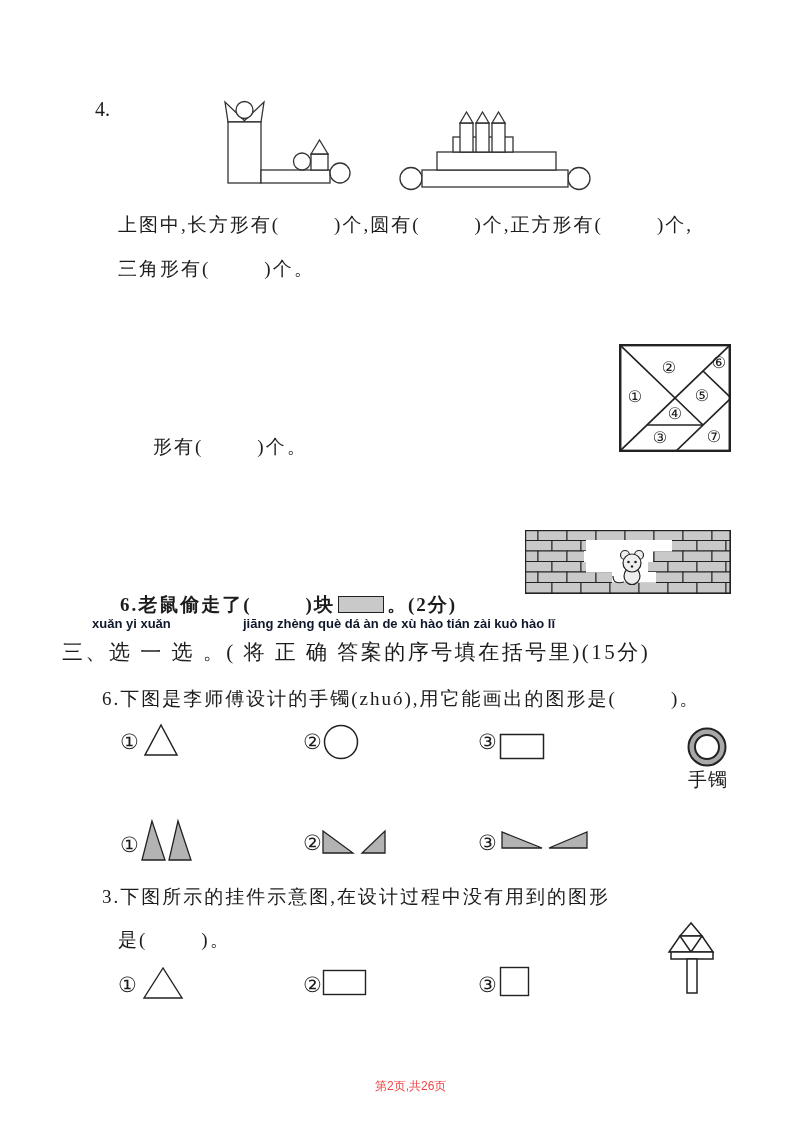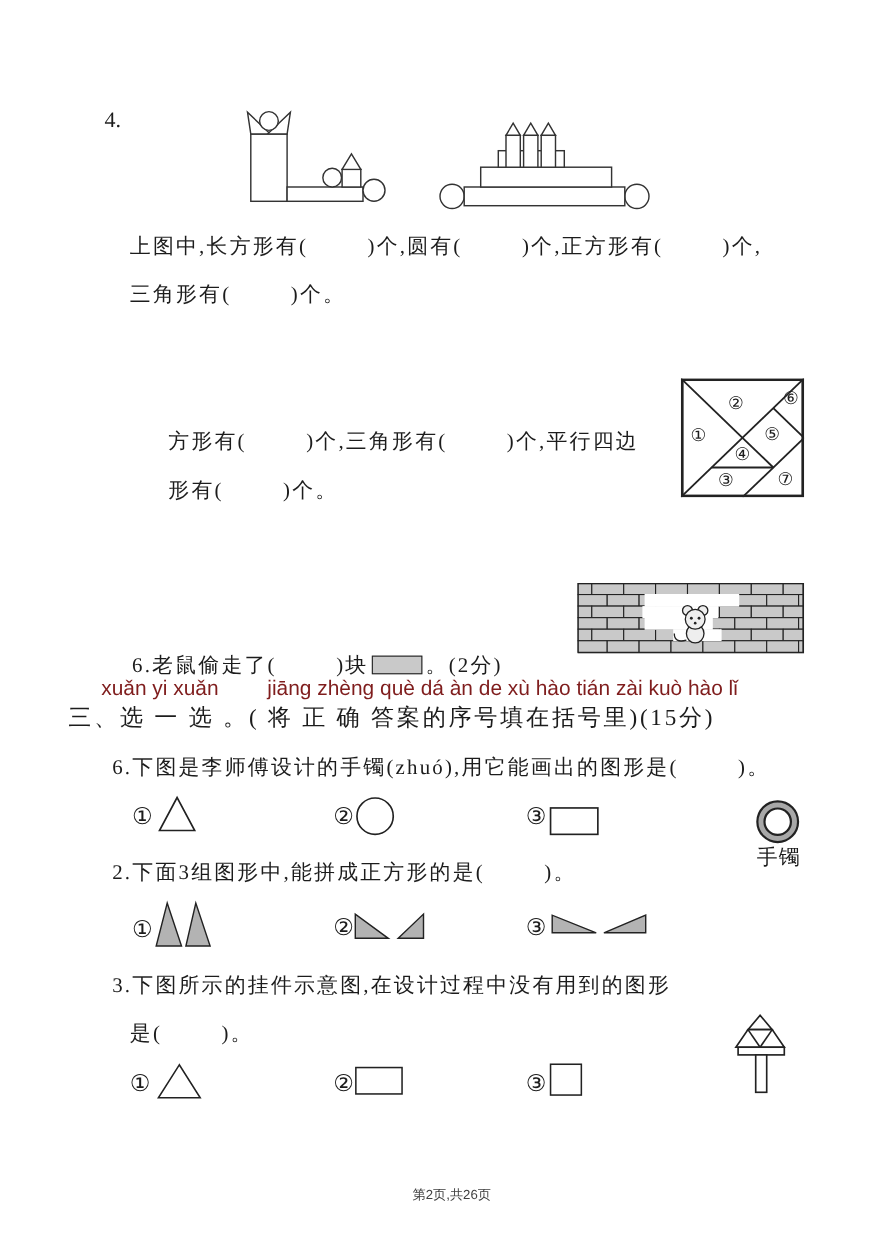--- a/index.html
+++ b/index.html
@@ -1,30 +1,30 @@
 <!DOCTYPE html>
 <html><head>
 <meta charset="utf-8">
 <style>
   html,body{margin:0;padding:0;background:#ffffff;}
   #page{position:relative;width:793px;height:1121px;background:#ffffff;overflow:hidden;
         font-family:"Liberation Serif","DejaVu Serif",serif;color:#1c1c1c;}
   .t{position:absolute;font-size:19px;letter-spacing:2px;white-space:pre;line-height:1.2;}
   .num{position:absolute;font-size:20px;}
   .opt{position:absolute;font-size:21px;letter-spacing:0;}
-  .pinyin{position:absolute;font-size:19px;letter-spacing:0;
-          font-family:"Liberation Sans","DejaVu Sans",sans-serif;color:#7f1d1d;white-space:pre;}
+  .pinyin{position:absolute;font-size:13px;letter-spacing:0;
+          font-family:"Liberation Sans","DejaVu Sans",sans-serif;color:#0f172a;white-space:pre;font-weight:bold;}
   .sec{position:absolute;font-size:21px;font-weight:normal;letter-spacing:2.5px;white-space:pre;}
   .tglabel{position:absolute;transform:translate(-50%,-50%);font-size:16px;letter-spacing:0;}
   .fig{position:absolute;}
   .brick-inline{display:inline-block;width:44px;height:15px;background:#c9c9c9;
                 border:1.6px solid #222;margin:0 3px;vertical-align:-2px;}
-  .rowline{position:absolute;font-size:19px;letter-spacing:2px;white-space:pre;}
+  .rowline{position:absolute;font-size:19px;letter-spacing:2px;white-space:pre;font-weight:bold;}
   .footer{position:absolute;font-size:12px;letter-spacing:0;
-          font-family:"Liberation Sans","DejaVu Sans",sans-serif;color:#404040;}
+          font-family:"Liberation Sans","DejaVu Sans",sans-serif;color:#ef4444;}
   svg{display:block;}
 </style>
 </head>
 <body>
 
 <div id="page">
 
   <span class="num" style="left:95px;top:98px">4.</span>
 
   <svg class="fig" style="left:215px;top:95px" width="150" height="95" viewBox="0 0 150 95">
@@ -53,21 +53,20 @@
       <rect x="94" y="20" width="13" height="29"></rect>
       <polygon points="62,20 75,20 68.5,9"></polygon>
       <polygon points="78,20 91,20 84.5,9"></polygon>
       <polygon points="94,20 107,20 100.5,9"></polygon>
     </g>
   </svg>
 
   <span class="t" style="left:118px;top:258px">三角形有(        )个。</span>
   <span class="t" style="left:118px;top:214px">上图中,长方形有(        )个,圆有(        )个,正方形有(        )个,</span>
 
-  <span class="t" style="left:153px;top:391px">方形有(        )个,三角形有(        )个,平行四边</span>
   <span class="t" style="left:153px;top:436px">形有(        )个。</span>
 
   <svg class="fig" style="left:619px;top:344px" width="112" height="108" viewBox="0 0 100 100" preserveAspectRatio="none">
     <rect x="1" y="1" width="98" height="98" fill="#fff" stroke="#222" stroke-width="2.4"></rect>
     <g stroke="#222" stroke-width="1.5" fill="none">
       <line x1="0" y1="100" x2="100" y2="0"></line>
       <line x1="0" y1="0" x2="50" y2="50"></line>
       <line x1="75" y1="25" x2="100" y2="50"></line>
       <line x1="100" y1="50" x2="50" y2="100"></line>
       <line x1="50" y1="50" x2="75" y2="75"></line>
@@ -173,21 +172,20 @@
   <span class="opt" style="left:478px;top:730px">③</span>
   <svg class="fig" style="left:499px;top:733px" width="46" height="27" viewBox="0 0 46 27">
     <rect x="1.5" y="1.5" width="43" height="24" fill="#fff" stroke="#222" stroke-width="1.5"></rect>
   </svg>
   <svg class="fig" style="left:686px;top:726px" width="42" height="42" viewBox="0 0 42 42">
     <circle cx="21" cy="21" r="18.5" fill="#a8a8a8" stroke="#222" stroke-width="2"></circle>
     <circle cx="21" cy="21" r="12" fill="#fff" stroke="#222" stroke-width="2"></circle>
   </svg>
   <span class="t" style="left:688px;top:769px;letter-spacing:1px">手镯</span>
 
-  <span class="t" style="left:102px;top:783px">2.下面3组图形中,能拼成正方形的是(        )。</span>
   <span class="opt" style="left:120px;top:833px">①</span>
   <svg class="fig" style="left:140px;top:818px" width="54" height="46" viewBox="0 0 54 46">
     <polygon points="12,3 2,42 25,42" fill="#b3b3b3" stroke="#222" stroke-width="1.3"></polygon>
     <polygon points="38,3 29,42 51,42" fill="#b3b3b3" stroke="#222" stroke-width="1.3"></polygon>
   </svg>
   <span class="opt" style="left:303px;top:831px">②</span>
   <svg class="fig" style="left:321px;top:824px" width="68" height="34" viewBox="0 0 68 34">
     <polygon points="2,7 2,29 32,29" fill="#b3b3b3" stroke="#222" stroke-width="1.3"></polygon>
     <polygon points="41,29 64,29 64,7" fill="#b3b3b3" stroke="#222" stroke-width="1.3"></polygon>
   </svg>

